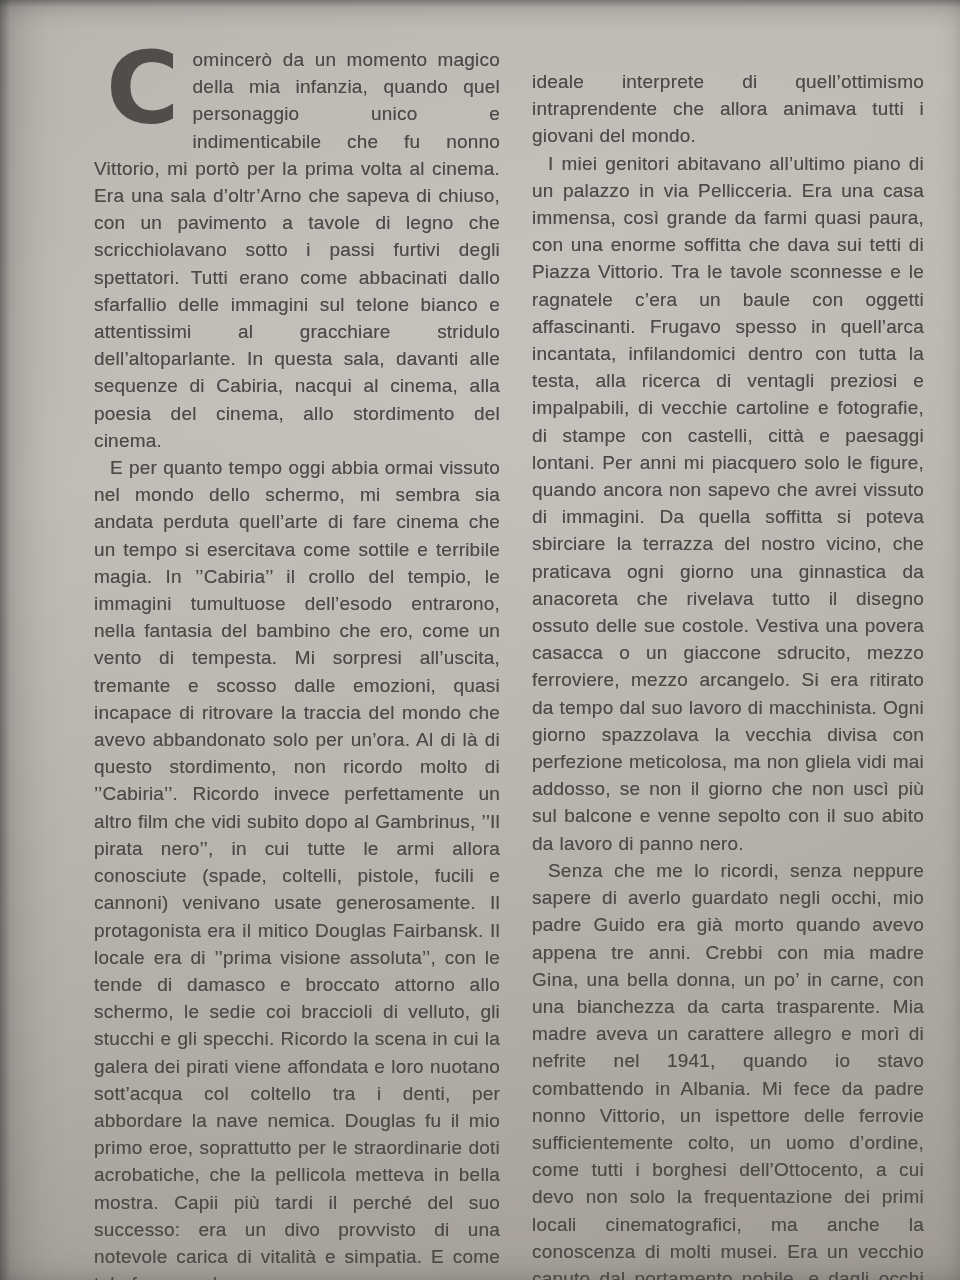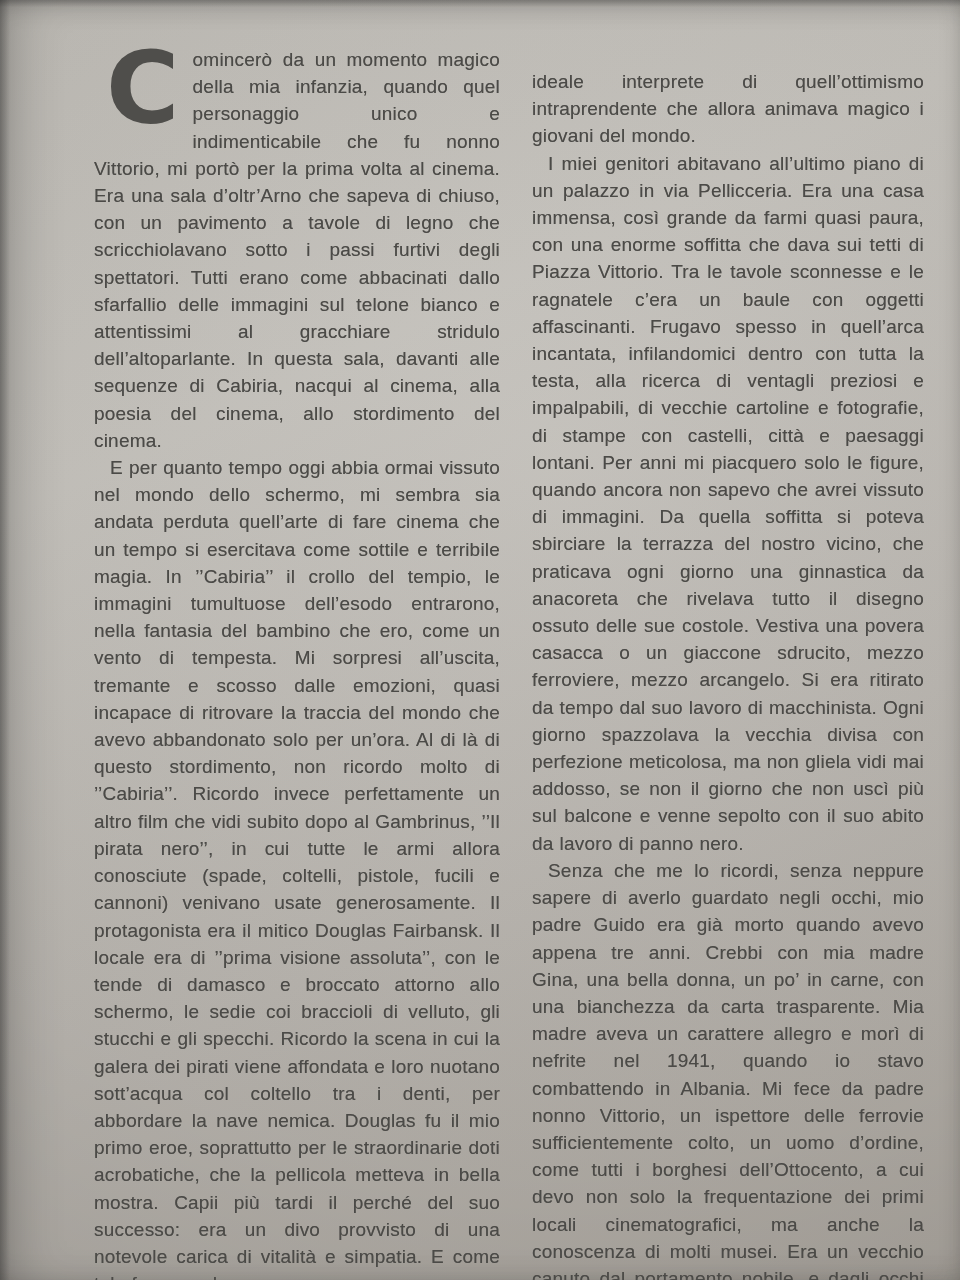--- a/index.html
+++ b/index.html
@@ -80,19 +80,19 @@
   <div class="photo-left-edge"></div>
 
   <div class="page-text">
 
     <div class="col col-left">
       <p class="para lead"><span class="dropcap">C</span><span>omincerò da un momento magico della mia infanzia, quando quel personaggio unico e indimenticabile che fu nonno Vittorio, mi portò per la prima volta al cinema. Era una sala d’oltr’Arno che sapeva di chiuso, con un pavimento a tavole di legno che scricchiolavano sotto i passi furtivi degli spettatori. Tutti erano come abbacinati dallo sfarfallio delle immagini sul telone bianco e attentissimi al gracchiare stridulo dell’altoparlante. In questa sala, davanti alle sequenze di Cabiria, nacqui al cinema, alla poesia del cinema, allo stordimento del cinema.</span></p>
       <p class="para indent">E per quanto tempo oggi abbia ormai vissuto nel mondo dello schermo, mi sembra sia andata perduta quell’arte di fare cinema che un tempo si esercitava come sottile e terribile magia. In ’’Cabiria’’ il crollo del tempio, le immagini tumultuose dell’esodo entrarono, nella fantasia del bambino che ero, come un vento di tempesta. Mi sorpresi all’uscita, tremante e scosso dalle emozioni, quasi incapace di ritrovare la traccia del mondo che avevo abbandonato solo per un’ora. Al di là di questo stordimento, non ricordo molto di ’’Cabiria’’. Ricordo invece perfettamente un altro film che vidi subito dopo al Gambrinus, ’’Il pirata nero’’, in cui tutte le armi allora conosciute (spade, coltelli, pistole, fucili e cannoni) venivano usate generosamente. Il protagonista era il mitico Douglas Fairbansk. Il locale era di ’’prima visione assoluta’’, con le tende di damasco e broccato attorno allo schermo, le sedie coi braccioli di velluto, gli stucchi e gli specchi. Ricordo la scena in cui la galera dei pirati viene affondata e loro nuotano sott’acqua col coltello tra i denti, per abbordare la nave nemica. Douglas fu il mio primo eroe, soprattutto per le straordinarie doti acrobatiche, che la pellicola metteva in bella mostra. Capii più tardi il perché del suo successo: era un divo provvisto di una notevole carica di vitalità e simpatia. E come tale fungeva da</p>
     </div>
 
     <div class="col col-right">
-      <p class="para">ideale interprete di quell’ottimismo intraprendente che allora animava magico i giovani del mondo.</p>
+      <p class="para">ideale interprete di quell’ottimismo intraprendente che allora animava tutti i giovani del mondo.</p>
       <p class="para indent">I miei genitori abitavano all’ultimo piano di un palazzo in via Pellicceria. Era una casa immensa, così grande da farmi quasi paura, con una enorme soffitta che dava sui tetti di Piazza Vittorio. Tra le tavole sconnesse e le ragnatele c’era un baule con oggetti affascinanti. Frugavo spesso in quell’arca incantata, infilandomici dentro con tutta la testa, alla ricerca di ventagli preziosi e impalpabili, di vecchie cartoline e fotografie, di stampe con castelli, città e paesaggi lontani. Per anni mi piacquero solo le figure, quando ancora non sapevo che avrei vissuto di immagini. Da quella soffitta si poteva sbirciare la terrazza del nostro vicino, che praticava ogni giorno una ginnastica da anacoreta che rivelava tutto il disegno ossuto delle sue costole. Vestiva una povera casacca o un giaccone sdrucito, mezzo ferroviere, mezzo arcangelo. Si era ritirato da tempo dal suo lavoro di macchinista. Ogni giorno spazzolava la vecchia divisa con perfezione meticolosa, ma non gliela vidi mai addosso, se non il giorno che non uscì più sul balcone e venne sepolto con il suo abito da lavoro di panno nero.</p>
       <p class="para indent">Senza che me lo ricordi, senza neppure sapere di averlo guardato negli occhi, mio padre Guido era già morto quando avevo appena tre anni. Crebbi con mia madre Gina, una bella donna, un po’ in carne, con una bianchezza da carta trasparente. Mia madre aveva un carattere allegro e morì di nefrite nel 1941, quando io stavo combattendo in Albania. Mi fece da padre nonno Vittorio, un ispettore delle ferrovie sufficientemente colto, un uomo d’ordine, come tutti i borghesi dell’Ottocento, a cui devo non solo la frequentazione dei primi locali cinematografici, ma anche la conoscenza di molti musei. Era un vecchio canuto dal portamento nobile, e dagli occhi che ricordo sempre provvisti di un sorriso indulgente. Era loquace ed</p>
     </div>
 
   </div>
 </div>
 
 </body></html>

